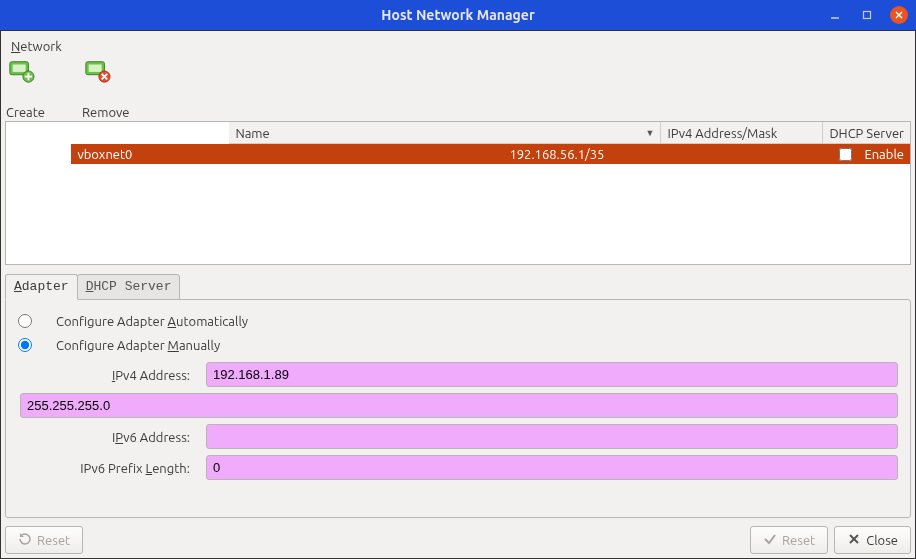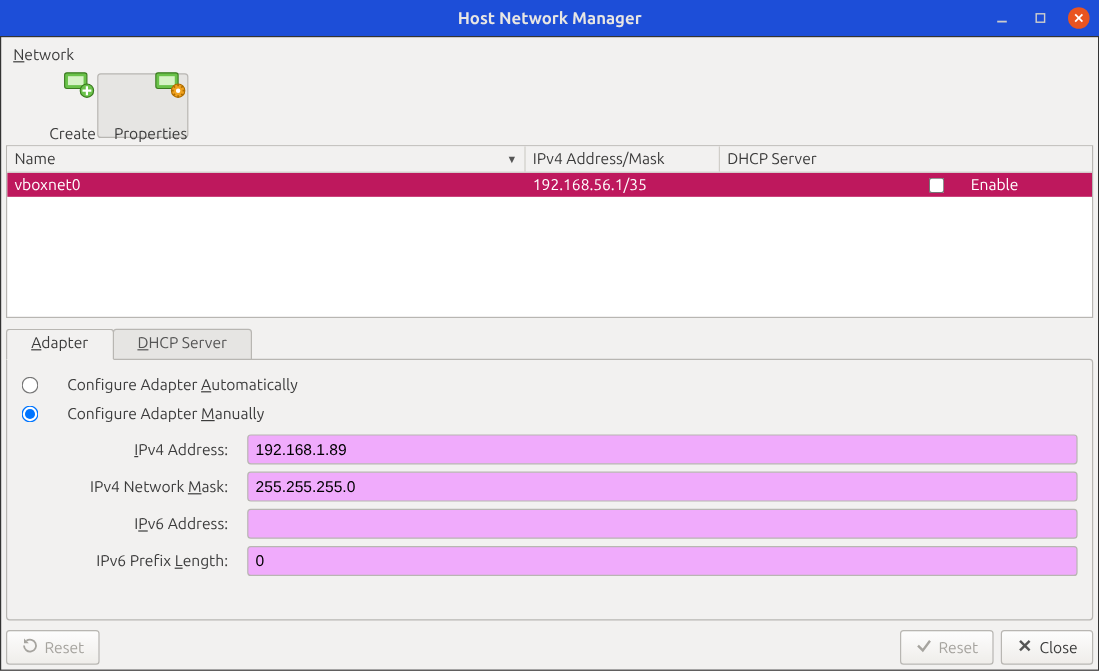--- a/index.html
+++ b/index.html
@@ -75,39 +75,40 @@
   gap: 0;
   padding: 2px 0 4px 0;
 }
 .tbtn {
   width: 76px;
   height: 54px;
   border: 1px solid transparent;
   background: transparent;
   display: flex;
   flex-direction: column;
-  align-items: flex-end;
+  align-items: flex-start;
   justify-content: center;
   gap: 19px;
   font-size: 13px;
   cursor: pointer;
   border-radius: 3px;
 }
 .tbtn.active {
   background: #e6e5e3;
   border: 1px solid #b8b6b2;
 }
 .tbtn svg { width: 30px; height: 26px; }
 .table-area {
   border: 1px solid #b8b6b2;
   background: #fff;
   height: 144px;
   display: flex;
   flex-direction: column;
   margin-bottom: 6px;
+  align-items: flex-end;
 }
 .table-header {
   display: flex;
   background: #f2f1f0;
   border-bottom: 1px solid #d0cec9;
   height: 22px;
 }
 .th {
   padding: 3px 6px;
   border-right: 1px solid #d0cec9;
@@ -121,48 +122,49 @@
 .th.col-ipv6 { flex: 0 0 168px; border-right: 1px solid #d0cec9; }
 .th.col-dhcp { flex: 1; border-right: none; }
 .sort-indicator { margin-left: auto; font-size: 9px; color: #555; }
 .table-body { flex: 1; overflow: auto; }
 .trow {
   display: flex;
   height: 20px;
   align-items: center;
   cursor: pointer;
 }
-.trow.selected { background: #be185d; color: #fff; }
+.trow.selected { background: #c2410c; color: #fff; }
 .td { padding: 2px 6px; }
 .td.col-name { flex: 0 0 432px; }
 .td.col-ipv4 { flex: 0 0 162px; }
 .td.col-ipv6 { flex: 0 0 168px; }
-.td.col-dhcp { flex: 1; display: flex; align-items: center; gap: 22px; }
+.td.col-dhcp { flex: 1; display: flex; align-items: center; gap: 12px; }
 .td.col-dhcp input { width: 13px; height: 13px; }
 .tab-area {
   flex: 1;
   display: flex;
   flex-direction: column;
 }
 .tabs {
   display: flex;
   height: 26px;
   position: relative;
 }
 .tab {
-  padding: 4px 20px;
+  padding: 4px 8px;
   border: 1px solid #b8b6b2;
   background: #e6e5e3;
   cursor: pointer;
   position: relative;
   top: 1px;
   border-top-left-radius: 3px;
   border-top-right-radius: 3px;
   margin-right: -1px;
   color: #555;
+  font-family: Liberation Mono, monospace;
 }
 .tab.active {
   background: #f2f1f0;
   border-bottom: 1px solid #f2f1f0;
   color: #3c3c3c;
   z-index: 2;
 }
 .tab-content {
   border: 1px solid #b8b6b2;
   flex: 1;
@@ -243,42 +245,33 @@
           <svg viewBox="0 0 32 28">
               <rect x="4" y="4" width="20" height="14" rx="2" fill="#6ac24a" stroke="#3a7a1f" stroke-width="1"></rect>
               <rect x="7" y="7" width="14" height="8" fill="#d6f3c6"></rect>
               <circle cx="24" cy="20" r="6" fill="#6ac24a" stroke="#3a7a1f"></circle>
               <line x1="24" y1="16" x2="24" y2="24" stroke="#fff" stroke-width="2"></line>
               <line x1="20" y1="20" x2="28" y2="20" stroke="#fff" stroke-width="2"></line>
             </svg>
         </span>
         <span>Create</span>
       </div>
-      <div class="tbtn active">
+      <div class="tbtn">
         <span>
           <svg viewBox="0 0 32 28">
               <rect x="4" y="4" width="20" height="14" rx="2" fill="#6ac24a" stroke="#3a7a1f" stroke-width="1"></rect>
               <rect x="7" y="7" width="14" height="8" fill="#d6f3c6"></rect>
               <g transform="translate(24,20)">
-                <circle r="6" fill="#f0a21f" stroke="#b06e00"></circle>
-                <circle r="2" fill="#fff"></circle>
-                <g stroke="#b06e00" stroke-width="1.5">
-                  <line x1="0" y1="-6" x2="0" y2="-4"></line>
-                  <line x1="0" y1="6" x2="0" y2="4"></line>
-                  <line x1="-6" y1="0" x2="-4" y2="0"></line>
-                  <line x1="6" y1="0" x2="4" y2="0"></line>
-                  <line x1="-4.2" y1="-4.2" x2="-2.8" y2="-2.8"></line>
-                  <line x1="4.2" y1="4.2" x2="2.8" y2="2.8"></line>
-                  <line x1="4.2" y1="-4.2" x2="2.8" y2="-2.8"></line>
-                  <line x1="-4.2" y1="4.2" x2="-2.8" y2="2.8"></line>
-                </g>
+                <circle r="6" fill="#e84d2e" stroke="#a82a10"></circle>
+                <line x1="-3" y1="-3" x2="3" y2="3" stroke="#fff" stroke-width="2"></line>
+                <line x1="3" y1="-3" x2="-3" y2="3" stroke="#fff" stroke-width="2"></line>
               </g>
             </svg>
         </span>
-        <span>Properties</span>
+        <span>Remove</span>
       </div>
     </div>
 
     <div class="table-area">
       <div class="table-header">
         <div class="th col-name">
             <span>Name</span>
             <span class="sort-indicator">▼</span>
           </div>
         <div class="th col-ipv4">IPv4 Address/Mask</div>
@@ -310,21 +303,20 @@
         <label class="radio-row">
           <input type="radio" name="cfg" checked="" style="">
           <span>Configure Adapter <span class="underline">M</span>anually</span>
         </label>
         <div class="form-rows">
           <div class="form-row">
             <div class="form-label"><span class="underline">I</span>Pv4 Address:</div>
             <input class="form-input" value="192.168.1.89" style="">
           </div>
           <div class="form-row">
-            <div class="form-label">IPv4 Network <span class="underline">M</span>ask:</div>
             <input class="form-input" value="255.255.255.0" style="">
           </div>
           <div class="form-row">
             <div class="form-label">I<span class="underline">P</span>v6 Address:</div>
             <input class="form-input" value="" style="">
           </div>
           <div class="form-row">
             <div class="form-label">IPv6 Prefix <span class="underline">L</span>ength:</div>
             <input class="form-input" value="0" style="">
           </div>

